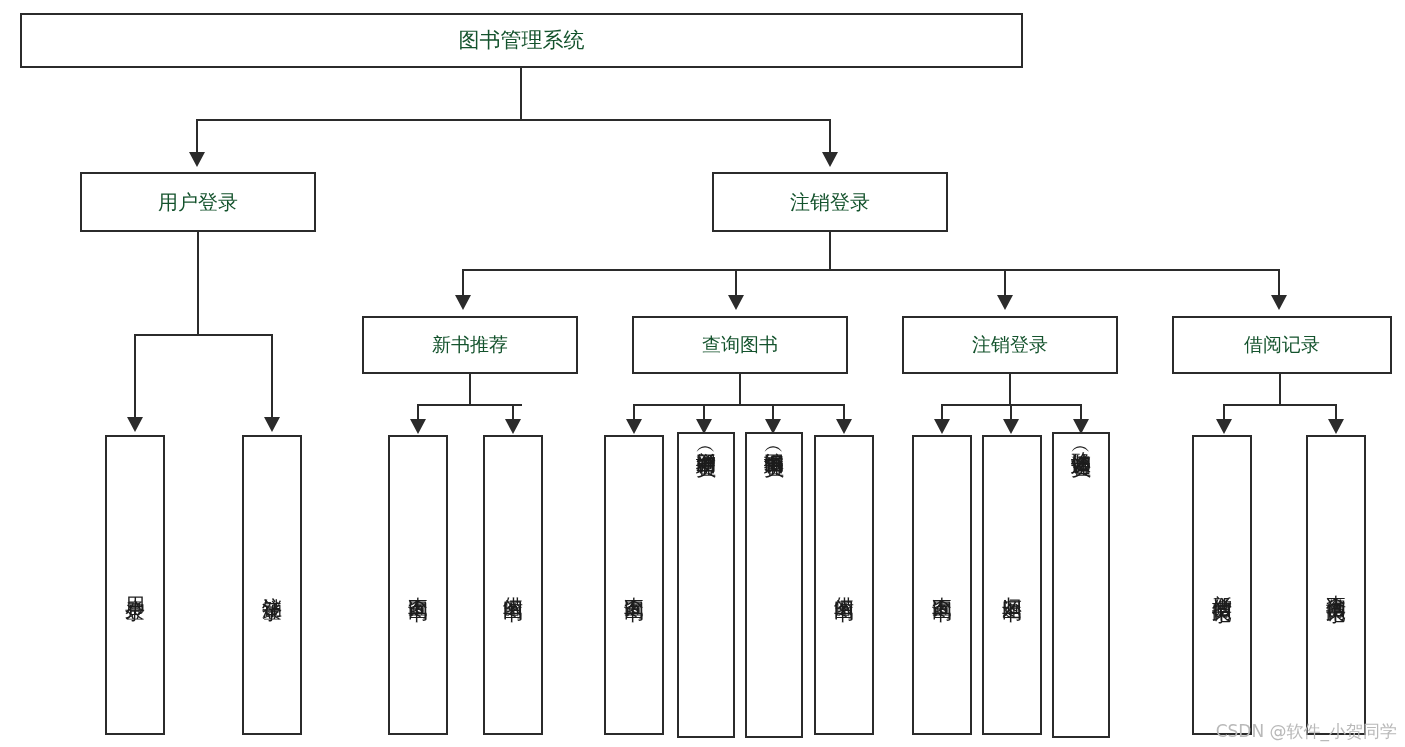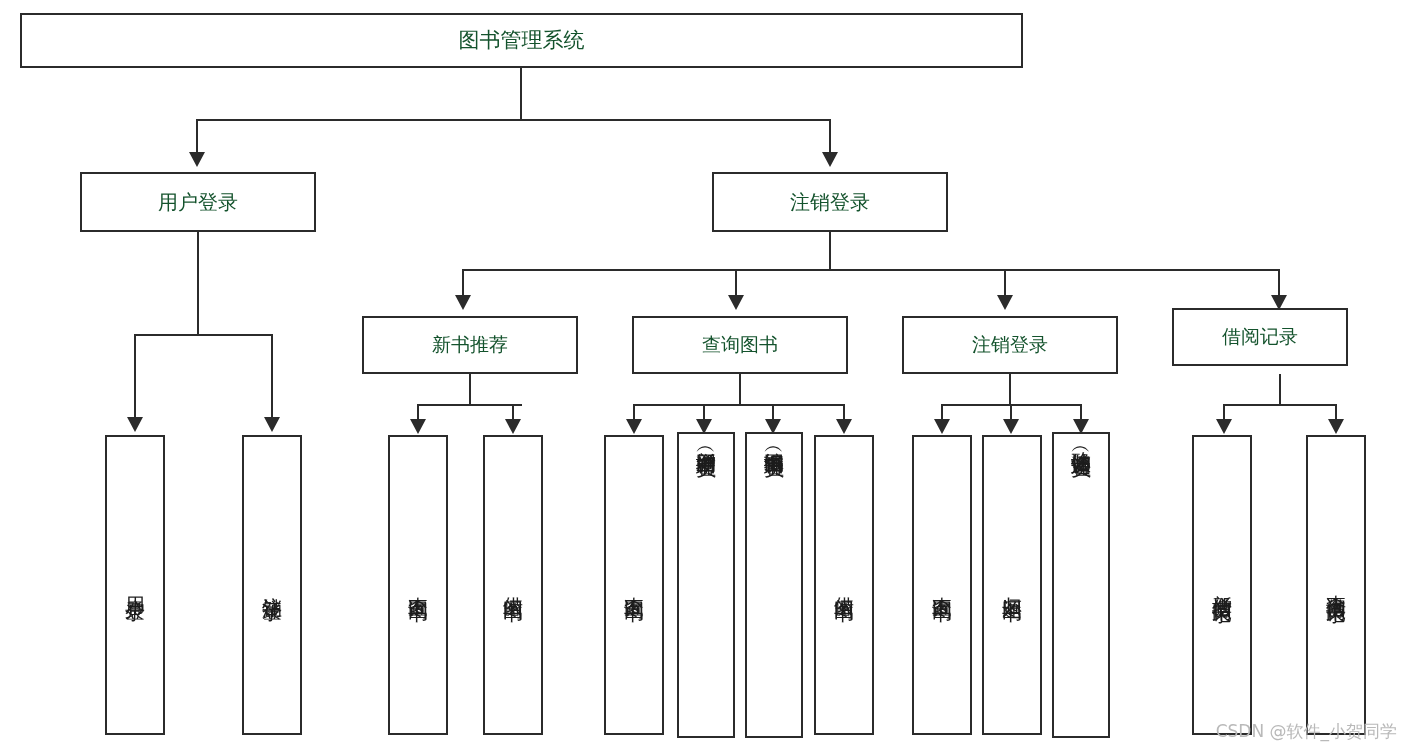--- a/index.html
+++ b/index.html
@@ -133,21 +133,21 @@
 
   <div class="node lvl3" style="left:362px; top:316px; width:216px; height:58px;">
     <span>新书推荐</span>
   </div>
   <div class="node lvl3" style="left:632px; top:316px; width:216px; height:58px;">
     <span>查询图书</span>
   </div>
   <div class="node lvl3" style="left:902px; top:316px; width:216px; height:58px;">
     <span>注销登录</span>
   </div>
-  <div class="node lvl3" style="left:1172px; top:308px; width:176px; height:58px;">
+  <div class="node lvl3" style="left:1172px; top:316px; width:220px; height:58px;">
     <span>借阅记录</span>
   </div>
 
   <div class="vline" style="left:469px; top:374px; width:2px; height:32px;"></div>
   <div class="hline" style="left:417px; top:404px; width:105px; height:2px;"></div>
   <div class="vline" style="left:417px; top:404px; width:2px; height:17px;"></div>
   <div class="arrow" style="left:410px; top:419px;"></div>
   <div class="vline" style="left:512px; top:404px; width:2px; height:17px;"></div>
   <div class="arrow" style="left:505px; top:419px;"></div>
 

